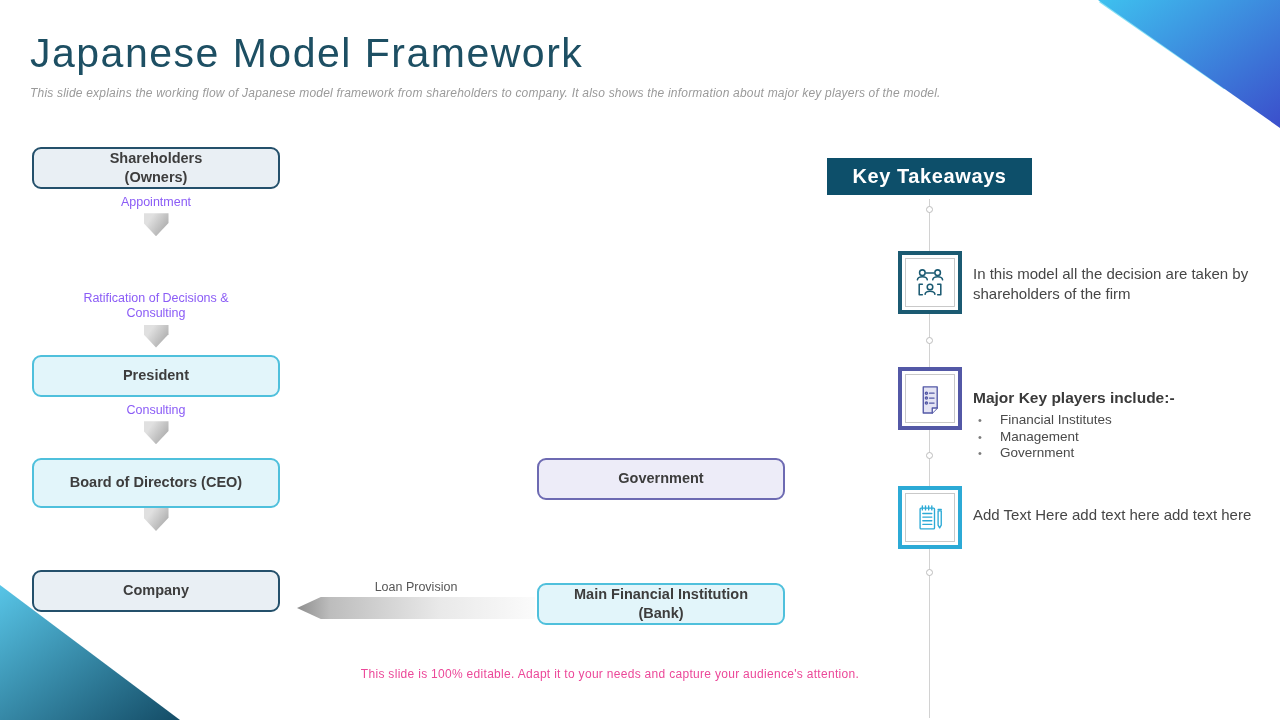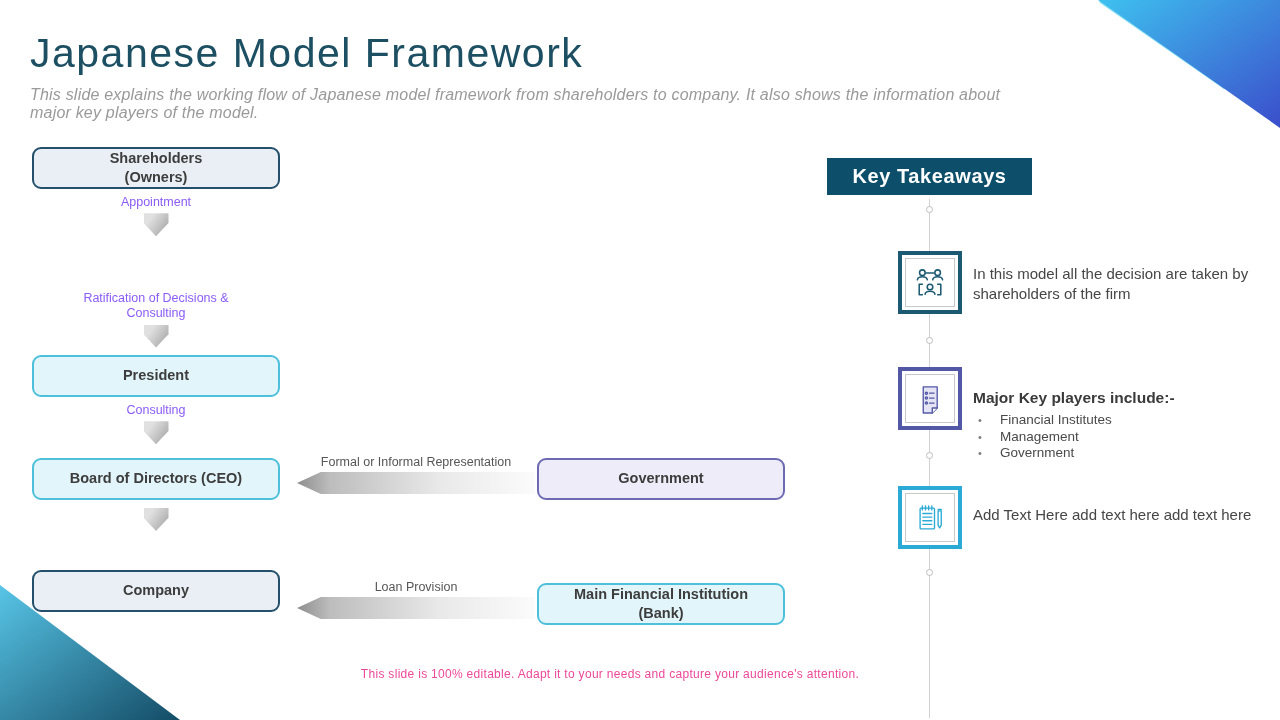--- a/index.html
+++ b/index.html
@@ -2,21 +2,21 @@
 <html><head>
 <meta charset="utf-8">
 <style>
   html,body{margin:0;padding:0;background:#ffffff;}
   .slide{position:relative;width:1280px;height:720px;background:#ffffff;overflow:hidden;
          font-family:"Liberation Sans",sans-serif;}
 
   
   .title{position:absolute;left:30px;top:30px;font-size:41px;font-weight:400;
          color:#1d4f63;letter-spacing:1.5px;}
-  .subtitle{position:absolute;left:30px;top:86px;width:980px;font-size:16px;font-style:italic;
+  .subtitle{position:absolute;left:30px;top:86px;width:980px;font-size:12px;font-style:italic;
             color:#9a9a9a;letter-spacing:.2px;}
 
   
   .flow-box{position:absolute;width:248px;border:2px solid;border-radius:9px;box-sizing:border-box;
             display:flex;flex-direction:column;align-items:center;justify-content:center;
             font-weight:bold;color:#3d3d3d;font-size:14.5px;line-height:1.32;text-align:left;}
   .style-navy{background:#e9eff4;border-color:#24506b;}
   .style-purple{background:#edecf8;border-color:#6d6ab2;}
   .style-cyan{background:#e2f5fa;border-color:#4fc0dc;}
 
@@ -109,36 +109,32 @@
 
   <div class="flow-box style-cyan" style="left:32px;top:355px;height:42px;">
     <div>President</div>
   </div>
 
   <div class="connector" style="top:403px;">
     <div class="clabel">Consulting</div>
     <div class="v-arrow"></div>
   </div>
 
-  <div class="flow-box style-cyan" style="left:32px;top:458px;height:42px;">
+  <div class="flow-box style-cyan" style="left:32px;top:458px;height:50px;">
     <div>Board of Directors (CEO)</div>
   </div>
 
   <div class="connector" style="top:505px;">
     <div class="v-arrow"></div>
   </div>
 
   <div class="flow-box style-navy" style="left:32px;top:570px;height:42px;">
     <div>Company</div>
   </div>
 
-  <div class="hlink" style="top:455px;">
-    <div class="clabel">Formal or Informal Representation</div>
-    <div class="h-arrow"></div>
-  </div>
 
   <div class="hlink" style="top:580px;">
     <div class="clabel">Loan Provision</div>
     <div class="h-arrow"></div>
   </div>
 
   <div class="flow-box style-purple" style="left:537px;top:458px;height:42px;">
     <div>Government</div>
   </div>
 

